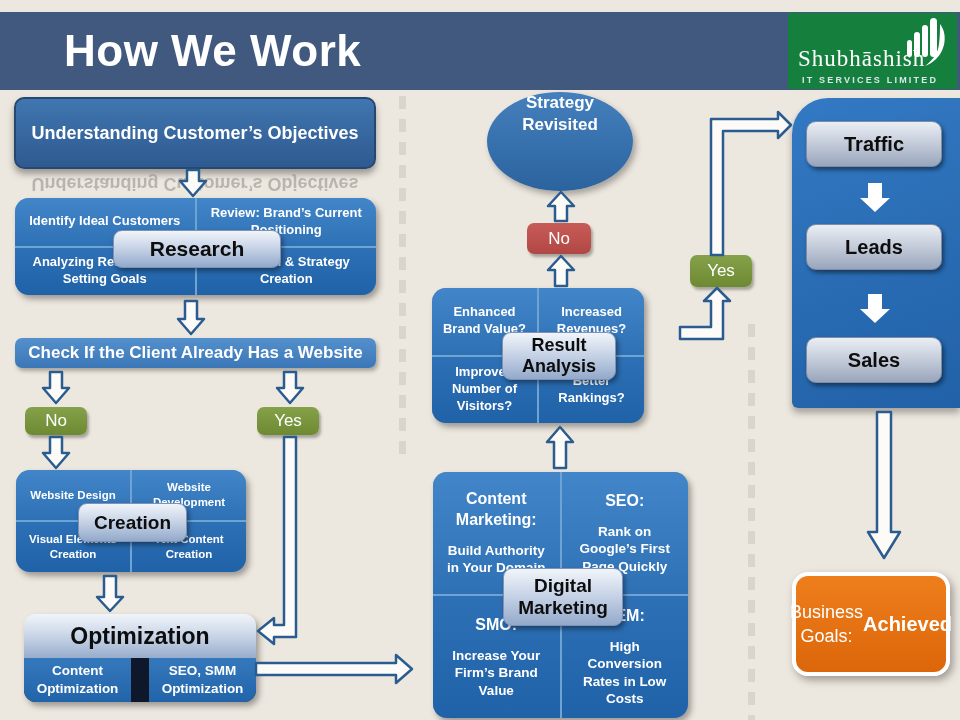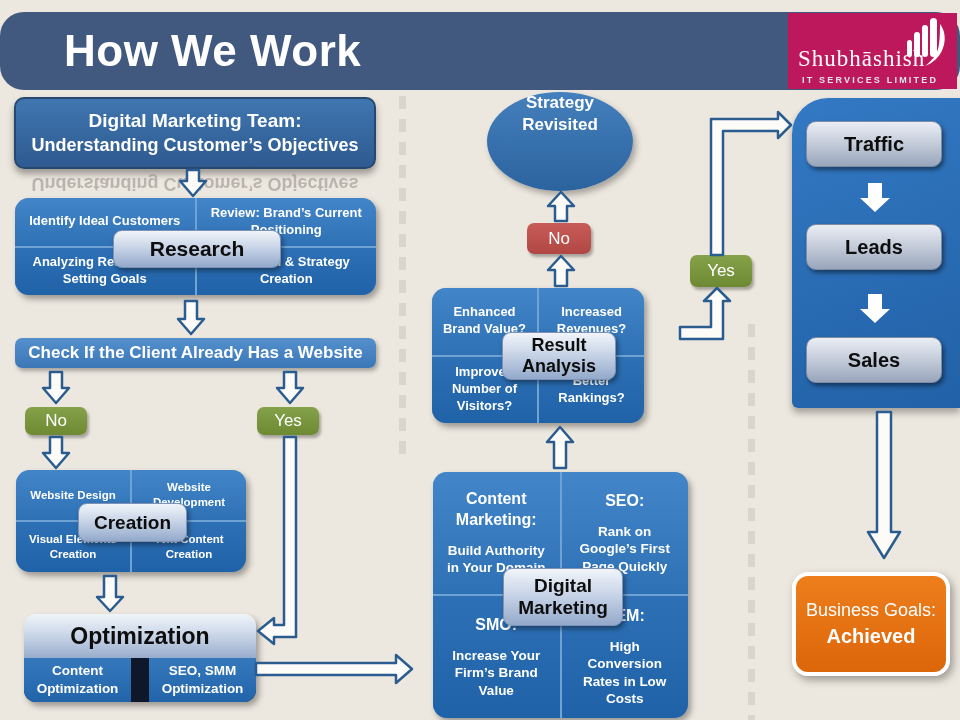--- a/index.html
+++ b/index.html
@@ -1,23 +1,23 @@
 <!DOCTYPE html>
 <html><head>
 <meta charset="utf-8">
 <style>
   html,body{margin:0;padding:0;background:#EDE8DF;}
   .canvas{position:relative;width:960px;height:720px;overflow:hidden;background:#EDE8DF;
           font-family:"Liberation Sans",sans-serif;}
 
   
-  .header{position:absolute;left:0;top:12px;width:960px;height:78px;background:#42597F;z-index:2;border-radius:24px;}
+  .header{position:absolute;left:0;top:12px;width:960px;height:78px;background:#42597F;z-index:2;}
   .title{position:absolute;left:64px;top:0;height:78px;line-height:78px;color:#fff;
          font-size:44px;font-weight:700;letter-spacing:.5px;}
-  .logo{position:absolute;left:788px;top:1px;width:169px;height:76px;background:#be185d;}
+  .logo{position:absolute;left:788px;top:1px;width:169px;height:76px;background:#15803d;}
   .logo-name{position:absolute;left:10px;bottom:17px;color:#fff;font-family:"Liberation Serif",serif;
              font-size:23px;letter-spacing:1px;}
   .logo-tag{position:absolute;left:14px;bottom:4px;color:#DDE4F0;font-size:9px;letter-spacing:2.2px;font-weight:700;}
   .logo-icon{position:absolute;right:6px;top:3px;}
 
   
   .dash{position:absolute;width:7px;background:repeating-linear-gradient(180deg,#D9D5CC 0 13px,rgba(0,0,0,0) 13px 23px);z-index:1;}
   .dash-left{left:399px;top:96px;height:358px;}
   .dash-right{left:748px;top:324px;height:396px;}
 
@@ -96,21 +96,21 @@
           background:linear-gradient(160deg,#3379C3,#2161A7);box-shadow:0 5px 7px rgba(0,0,0,.3);}
   .step{position:absolute;left:806px;width:136px;height:46px;z-index:3;border-radius:10px;
         background:linear-gradient(180deg,#EAEEF4,#C3CBD9 50%,#98A5BB);border:1px solid #7E8CA4;
         display:flex;align-items:center;justify-content:center;font-weight:700;font-size:20px;
         color:#0d0d0d;box-shadow:2px 3px 4px rgba(0,0,0,.45);box-sizing:border-box;}
   .step1{top:121px;}.step2{top:224px;}.step3{top:337px;}
 
   
   .goal{left:792px;top:572px;width:150px;height:96px;background:linear-gradient(180deg,#EE7E1C,#DC660A);
         border:4px solid #fff;border-radius:16px;box-shadow:3px 4px 8px rgba(0,0,0,.35);
-        color:#fff;display:flex;flex-direction:column;align-items:center;justify-content:center;
+        color:#fff;display:flex;flex-direction:row;align-items:center;justify-content:center;
         text-align:center;font-size:18px;line-height:1.35;}
   .goal .status{font-weight:700;font-size:20px;}
 
   
   .arrows{position:absolute;left:0;top:0;z-index:6;pointer-events:none;}
   .oarr{fill:#FCFBF7;stroke:#2A5C90;stroke-width:2.5;stroke-linejoin:round;}
   .warr{fill:#FFFFFF;stroke:none;}
 </style>
 </head>
 <body>
@@ -131,21 +131,20 @@
           <rect x="25" y="2" width="7" height="39" rx="3.5"></rect>
           <path d="M35,8 C40,14 41,24 38,32 C35,41 28,47 20,50 C28,44 33,37 34,28 C35,20 35,14 35,8 Z"></path>
         </g>
       </svg>
       <div class="logo-name">Shubhāshish</div>
       <div class="logo-tag">IT SERVICES LIMITED</div>
     </div>
   </div>
 
   <div class="abs intro">
-    <div class="l1">Digital Marketing Team:</div>
     <div class="l2">Understanding Customer’s Objectives</div>
   </div>
   <div class="abs reflection">Understanding Customer’s Objectives</div>
 
   <div class="abs qbox research">
     <div class="c t">Identify Ideal Customers</div>
     <div class="c t">Review: Brand’s Current Positioning</div>
     <div class="c b">Analyzing Resources &amp; Setting Goals</div>
     <div class="c b">Research &amp; Strategy Creation</div>
   </div>

